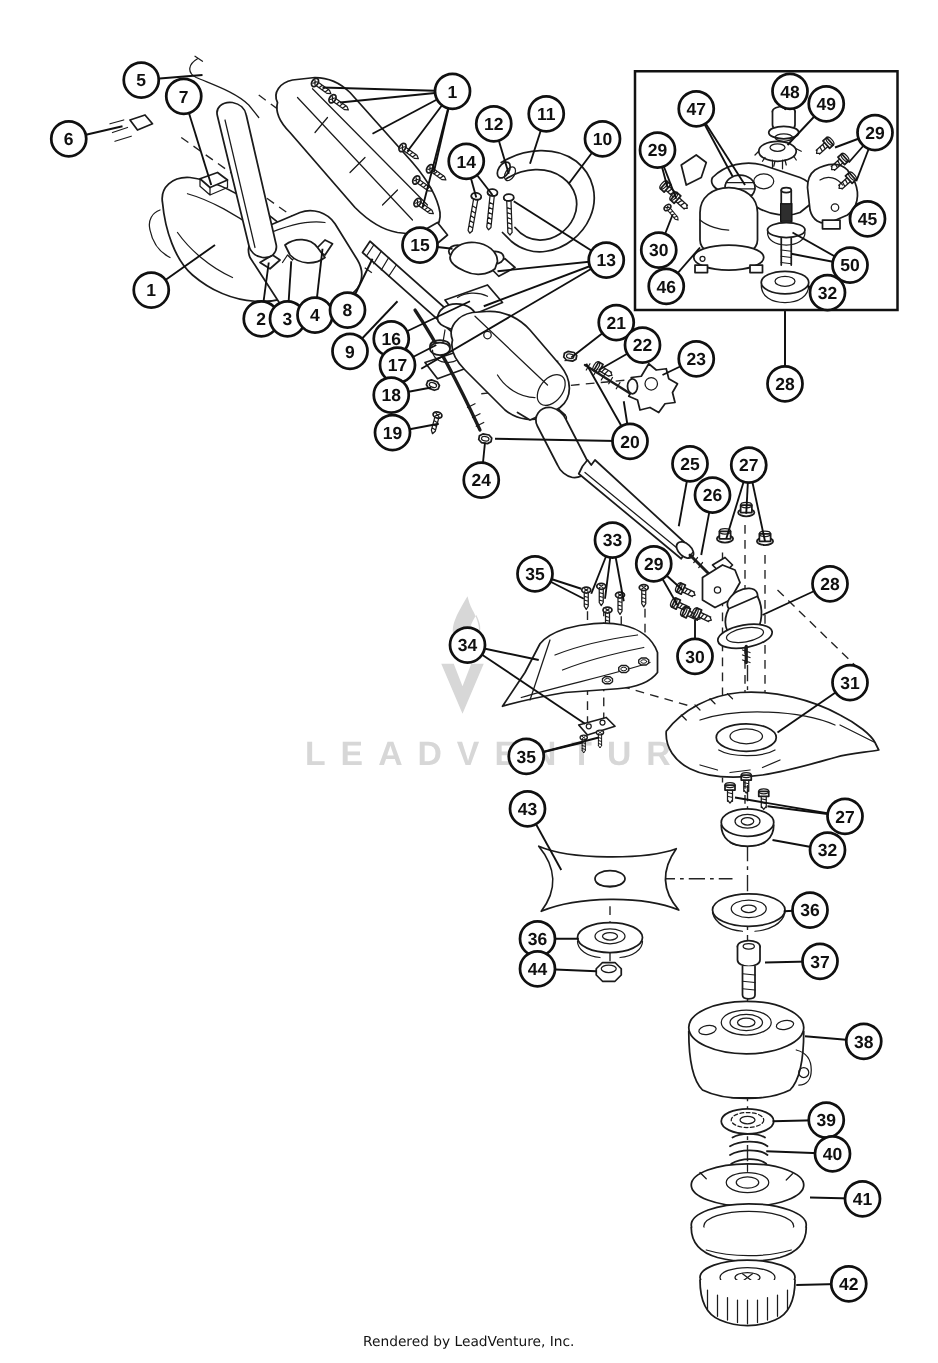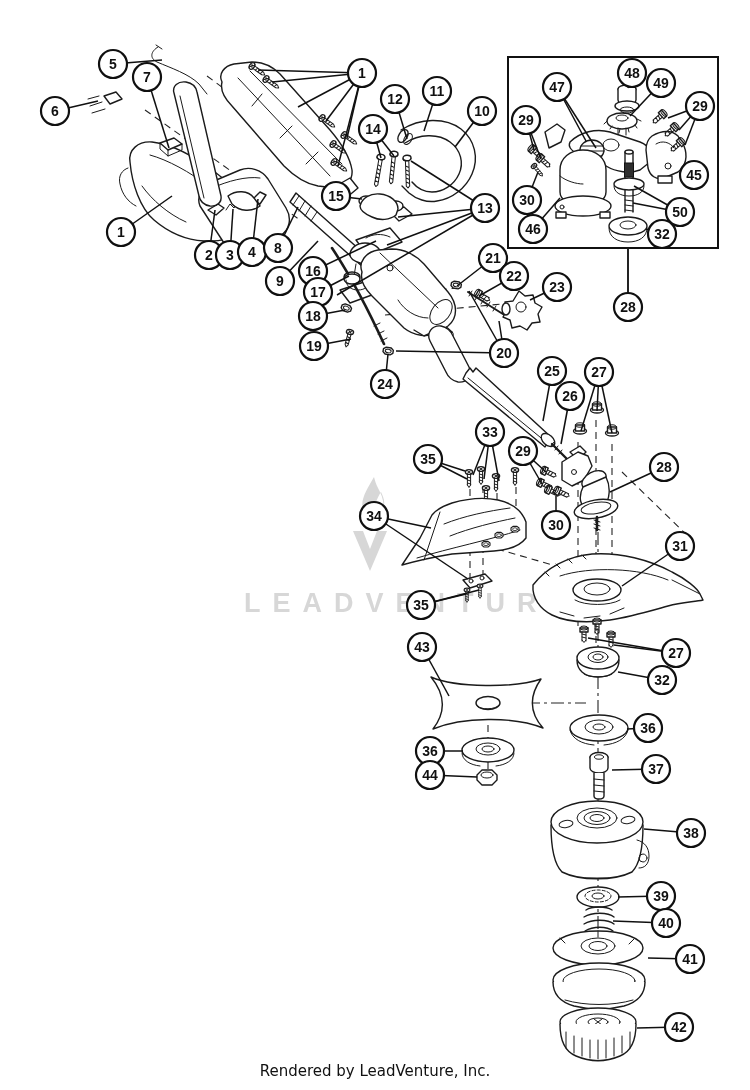--- a/index.html
+++ b/index.html
@@ -14,21 +14,21 @@
   .dashdot{fill:none;stroke:#242424;stroke-width:1.1;stroke-dasharray:13 4 3 4;}
   .wm{fill:#d7d7d7;}
   .wm-text{font-family:"Liberation Sans",sans-serif;font-weight:bold;font-size:27px;
            letter-spacing:12px;fill:#d7d7d7;}
   .callout-line{stroke:#101010;stroke-width:1.5;fill:none;}
   .callout-circle{fill:#ffffff;stroke:#101010;stroke-width:2.2;}
   .callout-text{font-family:"Liberation Sans",sans-serif;font-weight:bold;font-size:14px;
                 fill:#101010;text-anchor:middle;}
   .inset{fill:none;stroke:#111;stroke-width:2;}
   .footer{position:absolute;left:0;right:0;bottom:10px;text-align:center;
-          font-family:"DejaVu Sans",sans-serif;font-size:15px;color:#111;}
+          font-family:"DejaVu Sans",sans-serif;font-size:11px;color:#111;}
 </style>
 </head>
 <body>
 
 <div class="stage">
 <svg width="750" height="1090" viewBox="0 0 750 1090">
   <defs>
     <g id="scr">
       <ellipse class="p" cx="0" cy="0" rx="3.6" ry="2.4"></ellipse>
       <path class="l thin" d="M-1.4,-1 L1.4,1 M1.4,-1 L-1.4,1"></path>

